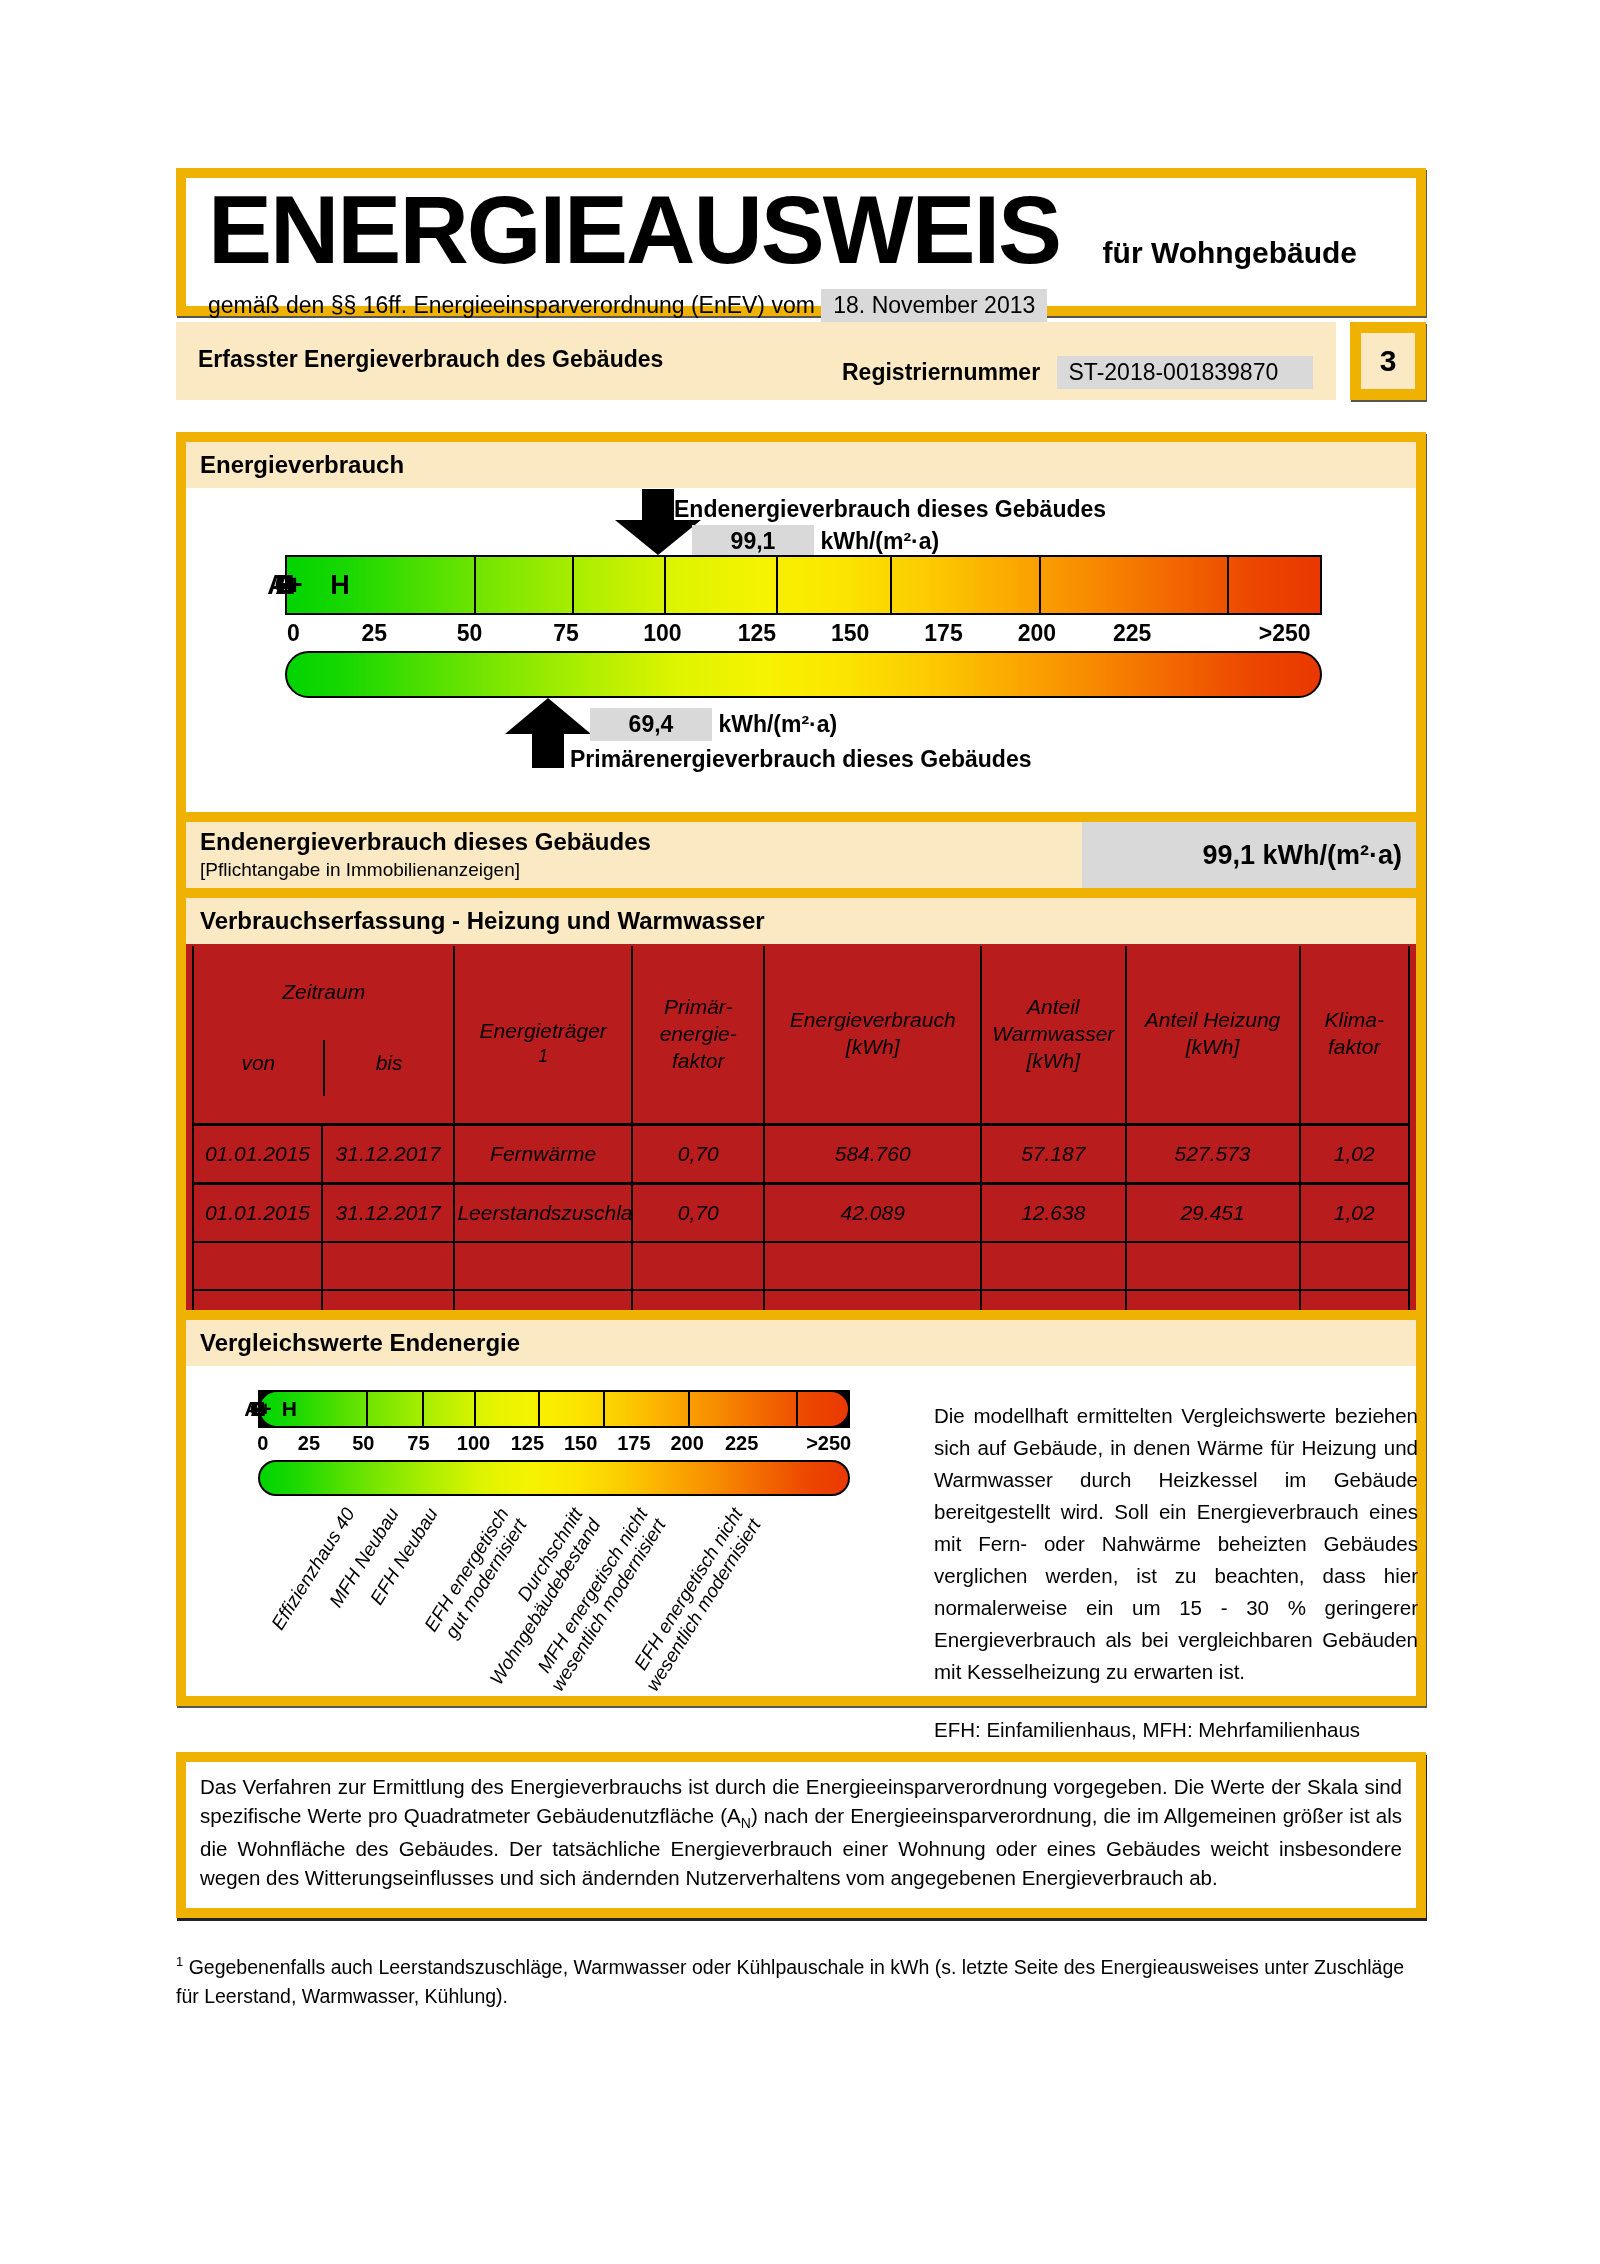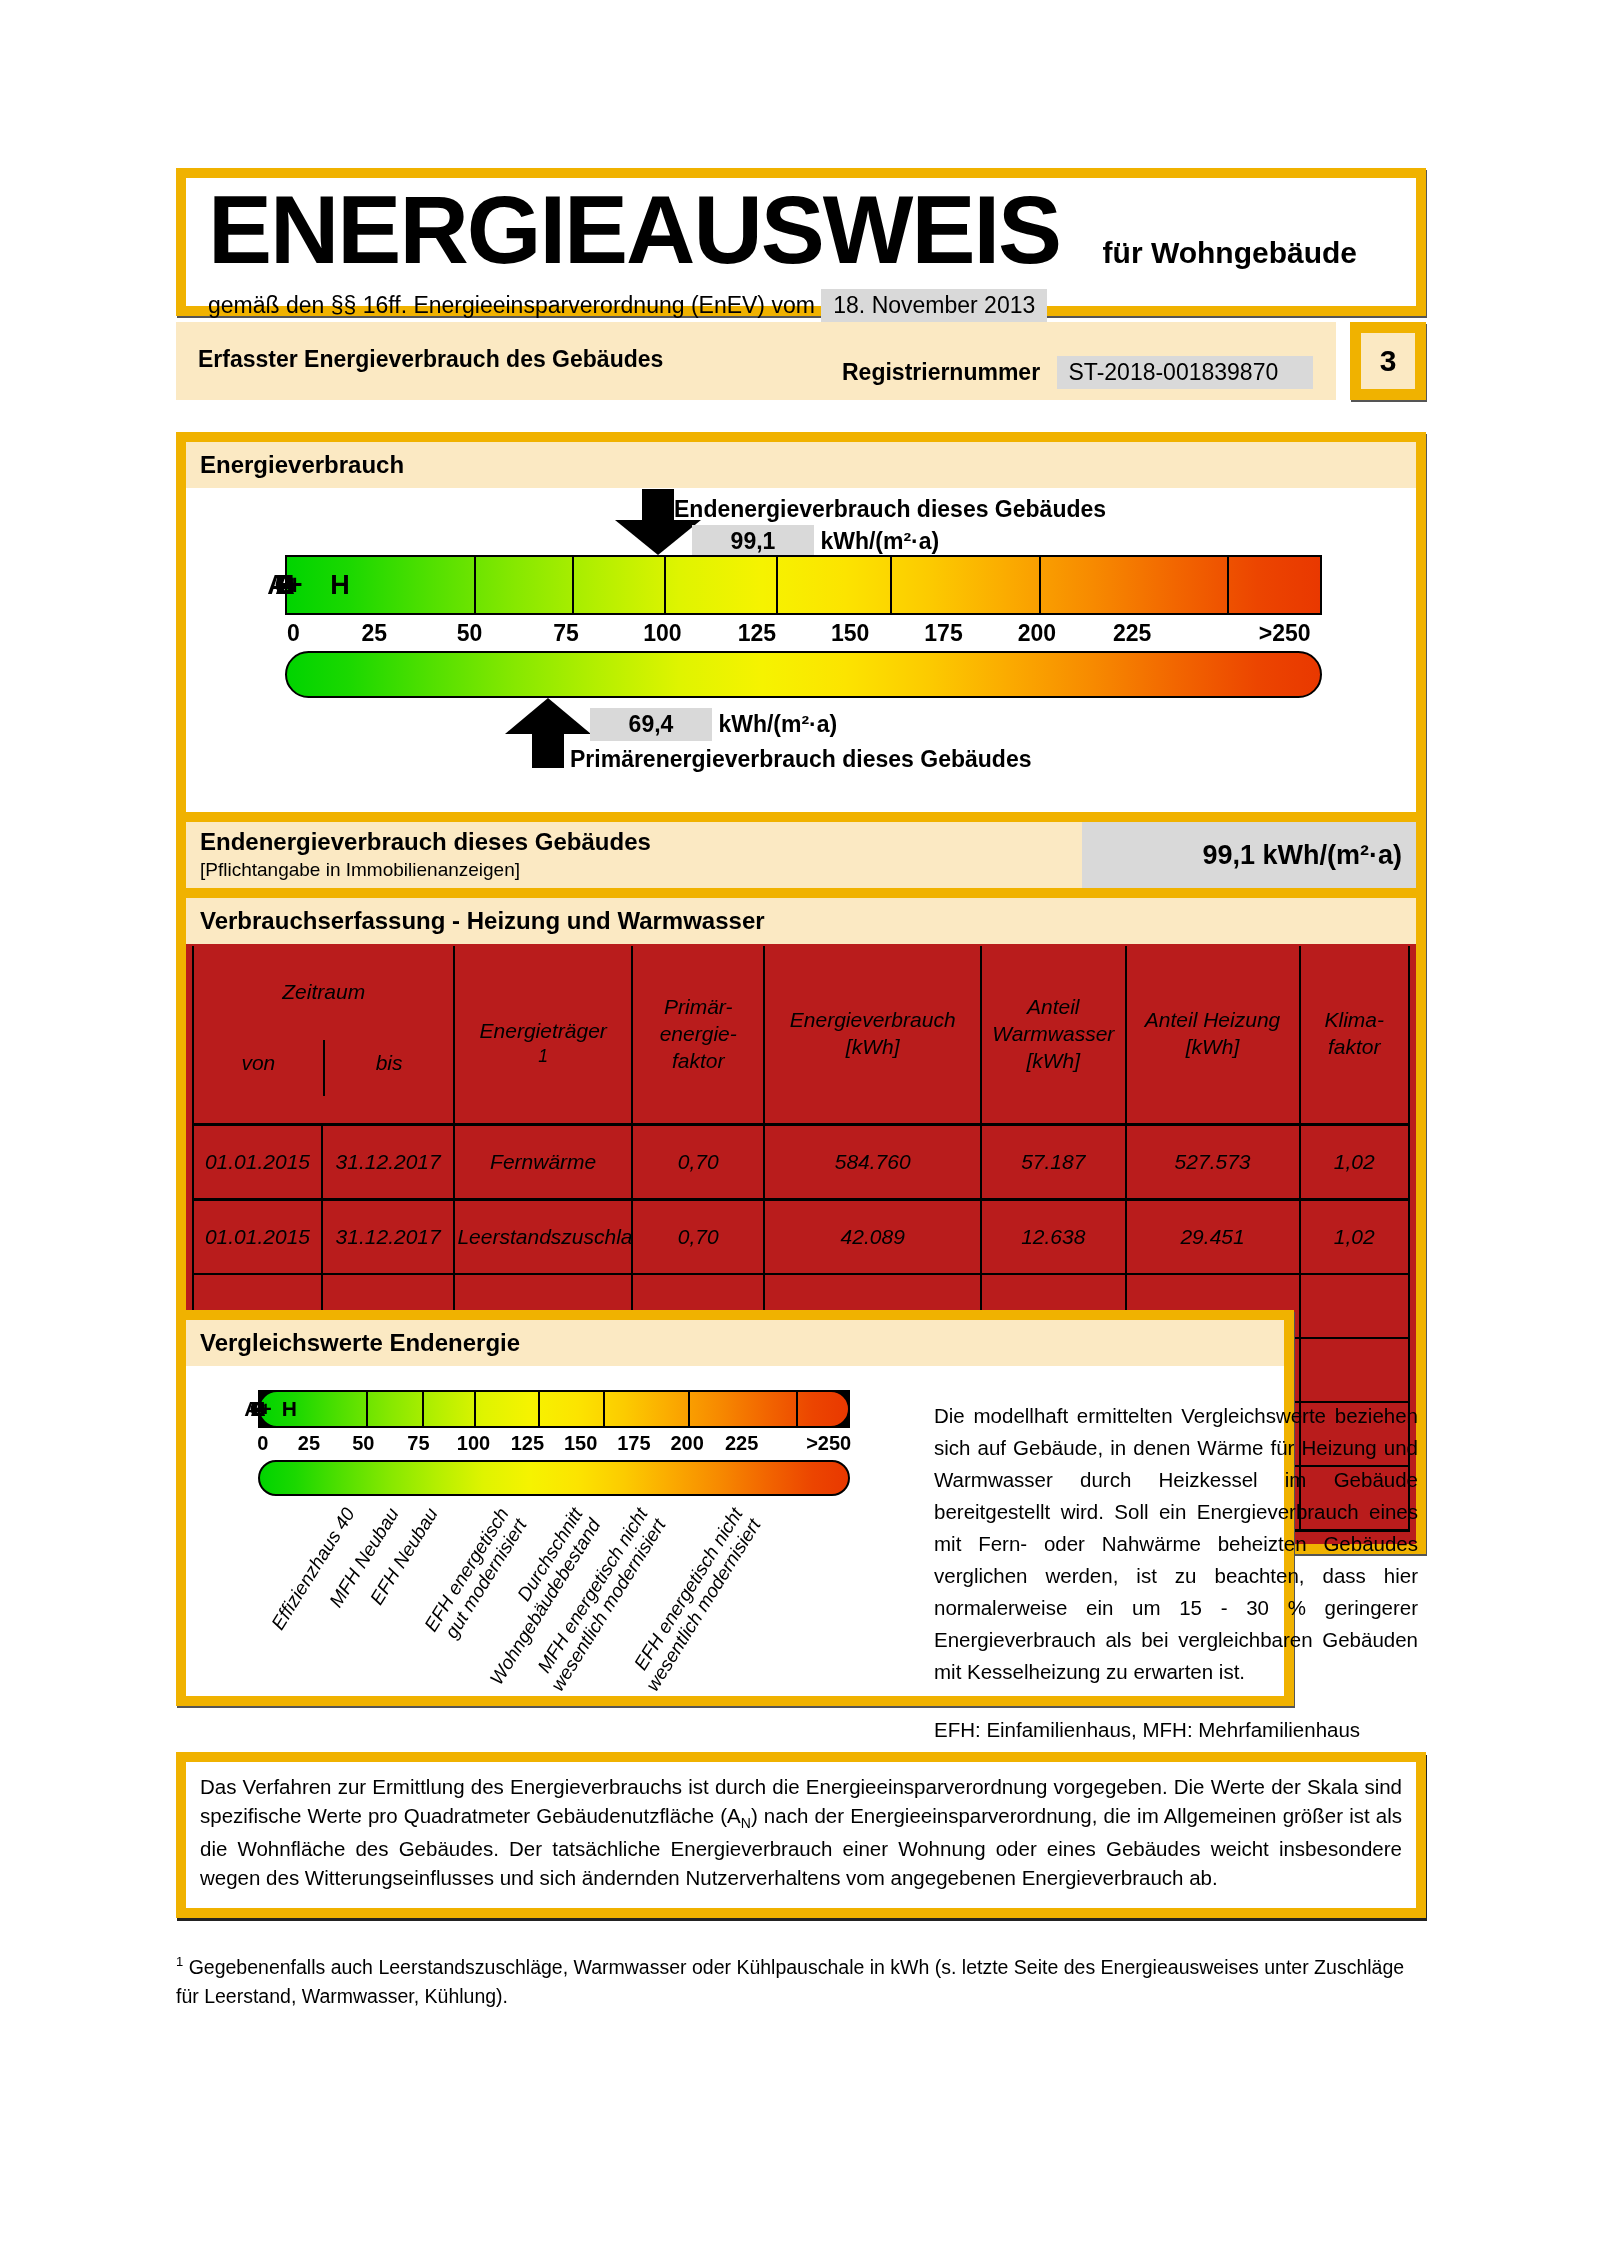--- a/index.html
+++ b/index.html
@@ -90,29 +90,29 @@
   col.c1{width:10.6%;} col.c2{width:10.9%;} col.c3{width:14.6%;} col.c4{width:10.9%;}
   col.c5{width:17.8%;} col.c6{width:11.9%;} col.c7{width:14.3%;} col.c8{width:9.0%;}
   th,td{border-left:2px solid #000;border-right:2px solid #000;font-weight:normal;}
   th{border-bottom:3px solid #000;font-size:21px;line-height:1.28;height:96px;
     vertical-align:middle;text-align:center;white-space:pre-line;padding:0 2px;}
   th.zeitraum{padding:0;}
   .zr{height:40px;display:flex;align-items:center;justify-content:center;}
   .vb{display:flex;height:56px;}
   .vb span{flex:1;display:flex;align-items:flex-start;justify-content:center;padding-top:10px;}
   .vb span:last-child{border-left:2px solid #000;}
-  td{font-size:21px;text-align:center;border-bottom:2px solid #000;padding:16px 2px;
+  td{font-size:21px;text-align:center;border-bottom:2px solid #000;padding:8px 2px;
     overflow:hidden;white-space:nowrap;}
   tr.filled td{height:40px;}
   tr.empty td{height:30px;}
   tr.filled:nth-child(2) td{border-bottom:3px solid #000;}
   tr:last-child td{border-bottom:3px solid #000;}
 
   
-  #cmp-box{left:176px;top:1310px;width:1118px;}
+  #cmp-box{left:176px;top:1310px;width:1250px;}
   #cmp-area{position:relative;height:330px;background:#fff;}
   #cmp-scale{position:absolute;left:72px;top:0;width:592px;height:330px;}
   .sl .letter{font-size:21px;}
   .sl .letter:nth-of-type(9){left:5.3%;} .sl .letter:nth-of-type(10){left:14.4%;}
   .sl .letter:nth-of-type(11){left:22.9%;} .sl .letter:nth-of-type(12){left:32.1%;}
   .sl .letter:nth-of-type(13){left:41.9%;} .sl .letter:nth-of-type(14){left:52.8%;}
   .sl .letter:nth-of-type(15){left:65.5%;} .sl .letter:nth-of-type(16){left:81.7%;}
   .sl .letter:nth-of-type(17){left:95.2%;}
   #cmp-ticks{left:0;width:100%;top:66px;font-size:20px;}
   #rlabels{position:absolute;left:0;top:136px;width:100%;height:190px;}

